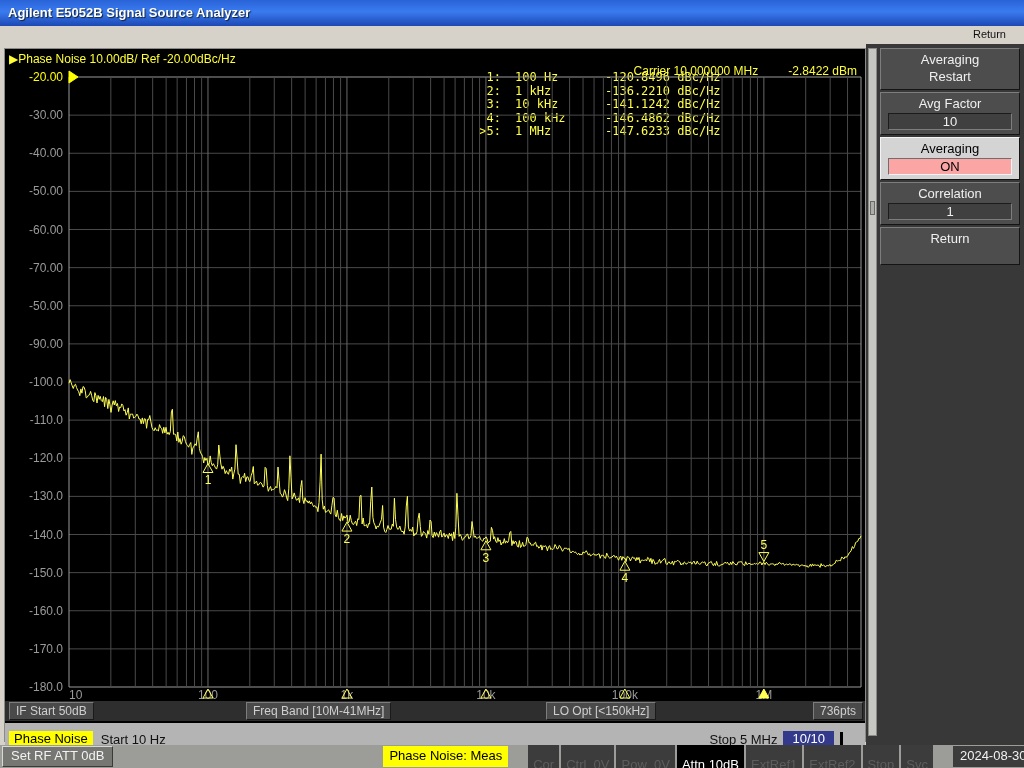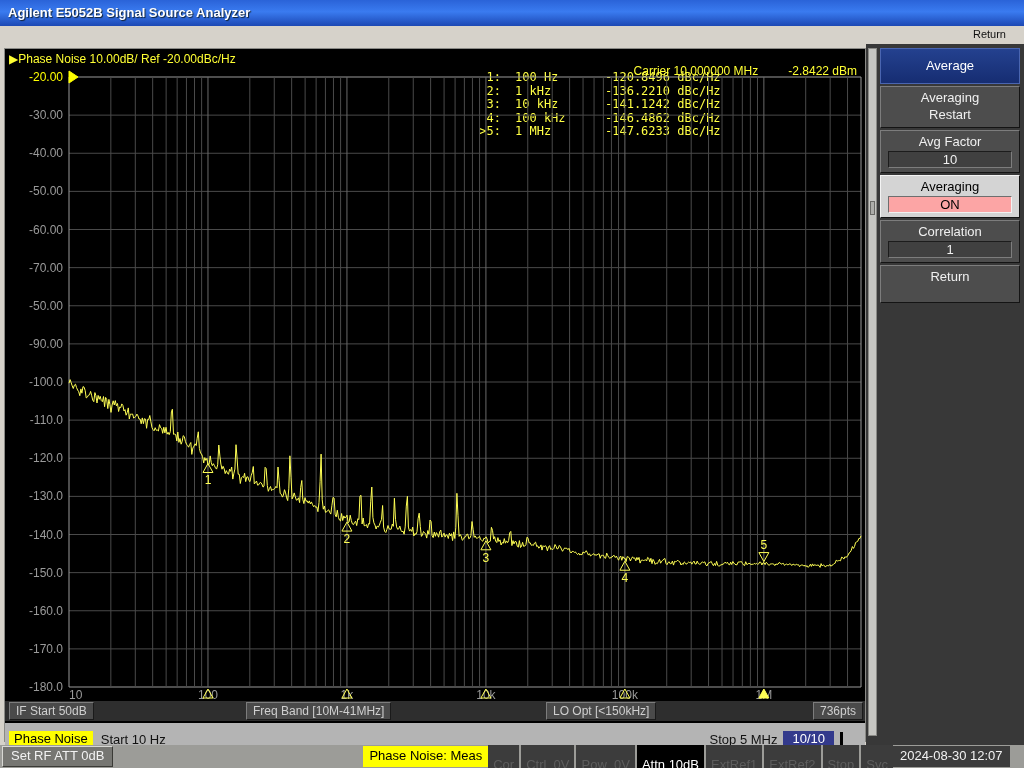--- a/index.html
+++ b/index.html
@@ -69,21 +69,21 @@
     background:#404040; border-top:1px solid #1c1c1c; border-left:1px solid #1c1c1c;
     border-right:1px solid #7d7d7d; border-bottom:1px solid #7d7d7d; }
   .skey.sel { background:#d4d4d4; color:#000;
     border-top:1px solid #f4f4f4; border-left:1px solid #f4f4f4; }
   .skey.sel .valbox { background:#fca5a5; border-top:1px solid #6e6e6e;
     border-left:1px solid #6e6e6e; border-right:1px solid #f2f2f2;
     border-bottom:1px solid #f2f2f2; }
 
   
   #taskbar { left:0; top:745px; width:1024px; height:23px; background:#9c9c98;
-    display:flex; align-items:center; font-size:13px; padding:0 2px; gap:0; }
+    display:flex; align-items:center; font-size:13px; padding:0 2px; gap:20px; }
   #rfatt-btn { background:#767672; border-top:1px solid #d8d8d4; border-left:1px solid #d8d8d4;
     border-right:1px solid #3a3a36; border-bottom:1px solid #3a3a36;
     color:#f2f2f2; padding:1px 8px; height:21px; white-space:pre; }
   #meas-chip { margin-left:250px; background:#ffff00; color:#000; padding:2px 6px;
     height:21px; white-space:pre; }
   .badge { background:#3c3c3c; color:#5d5d5d; padding:12px 5px; height:21px;
     white-space:pre; }
   .badge.active { background:#000000; color:#fff; }
   .badge.datetime { color:#f2f2f2; padding:2px 7px; }
 </style>
@@ -264,21 +264,20 @@
       <span id="sweep-divider"></span>
     </span>
   </div>
 </div>
 
 <div class="abs" id="sidebar">
   <div id="scrollstrip">
     <div id="scrollthumb"></div>
   </div>
   <div id="softkeys">
-    <div id="softkey-header">Average</div>
     <div id="softkey-buttons">
         <div class="skey">
           <div class="lbl">Averaging</div>
           <div class="lbl">Restart</div>
         </div>
         <div class="skey">
           <div class="lbl">Avg Factor</div>
           <div class="valbox">10</div>
         </div>
         <div class="skey sel">

